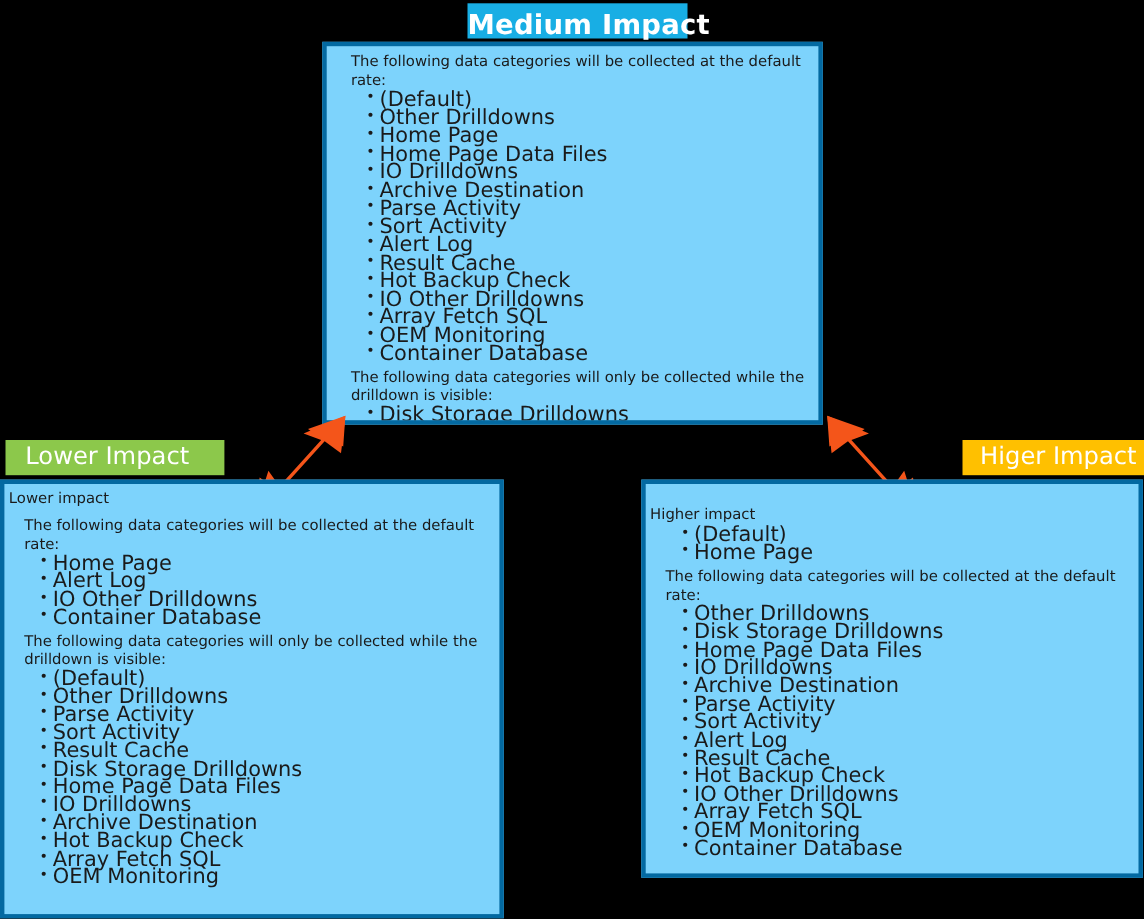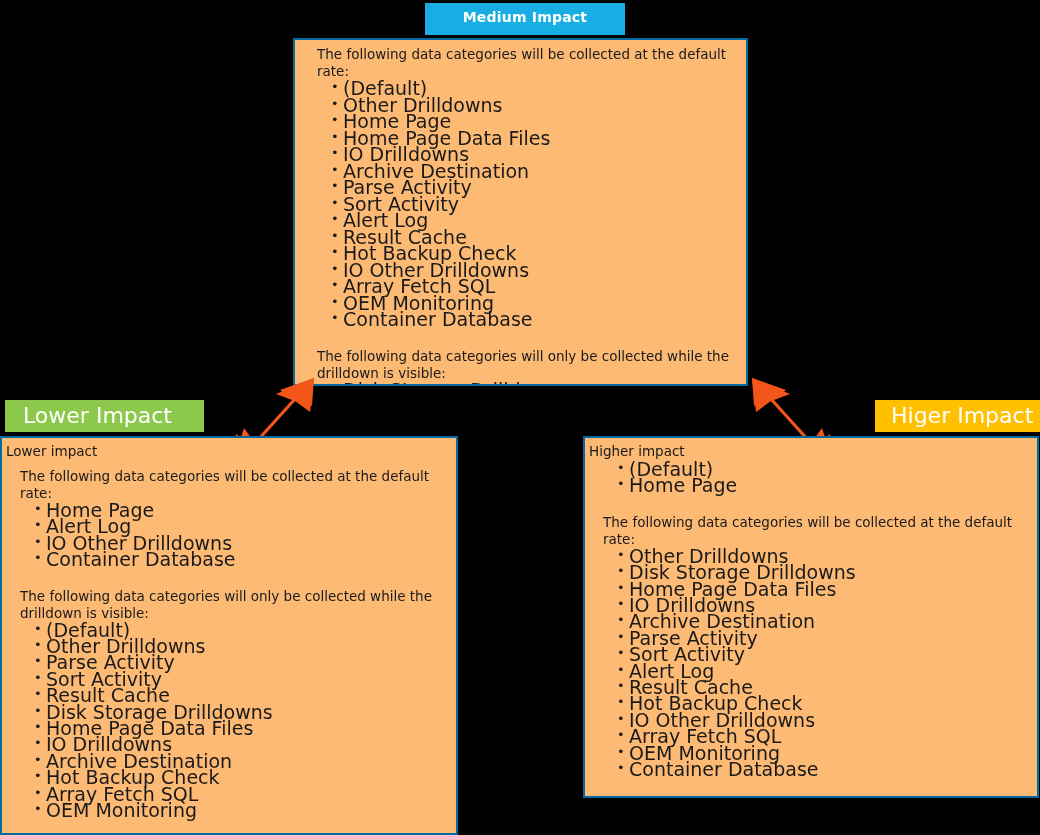--- a/index.html
+++ b/index.html
@@ -17,21 +17,21 @@
     position:absolute;
     color:#ffffff;
     text-align:center;
     line-height:1;
     white-space:nowrap;
     box-sizing:border-box;
   }
   .badge-medium{
     left:425px;top:3px;width:200px;height:32px;
     background:#18AEE4;
-    font-size:14px;font-weight:bold;
+    font-size:25px;font-weight:bold;
     padding-top:7px;
     letter-spacing:.2px;
   }
   .badge-lower{
     left:5px;top:400px;width:199px;height:32px;
     background:#8CC84B;
     font-size:22px;font-weight:normal;
     padding-top:5px;
     text-align:left;padding-left:18px;
   }
@@ -39,42 +39,42 @@
     left:838px;top:400px;width:199px;height:32px;
     background:#FFC000;
     font-size:22px;font-weight:normal;
     padding-top:5px;
     text-align:left;padding-left:16px;margin-left:37px;
   }
 
   
   .panel{
     position:absolute;
-    background:#fdba74;
-    border:2px solid #0369a1;
+    background:#7dd3fc;
+    border:4px solid #0369a1;
     box-sizing:border-box;
     color:#1a1a1a;
     overflow:hidden;
   }
   .panel-medium{left:293px;top:38px;width:455px;height:348px;padding:6px 8px 0 8px;}
   .panel-lower {left:0px;  top:436px;width:458px;height:399px;padding:5px 8px 0 4px;}
-  .panel-higher{left:583px;top:436px;width:456px;height:362px;padding:5px 8px 0 4px;}
+  .panel-higher{left:583px;top:436px;width:456px;height:362px;padding:20px 8px 0 4px;}
 
   .panel-heading{
     font-size:13.5px;
     line-height:17px;
     margin:0 0 1px 0;
   }
   .panel-indent{padding-left:14px;}
   .para{
     font-size:13.5px;
     line-height:17px;
     margin:0;
   }
-  .para.gap{margin-top:20px;}
+  .para.gap{margin-top:5px;}
   ul.cat{
     list-style:none;
     margin:0;padding:0 0 0 14px;
   }
   ul.cat li{
     font-size:19px;
     line-height:16.4px;
     position:relative;
     padding-left:12px;
     white-space:nowrap;

